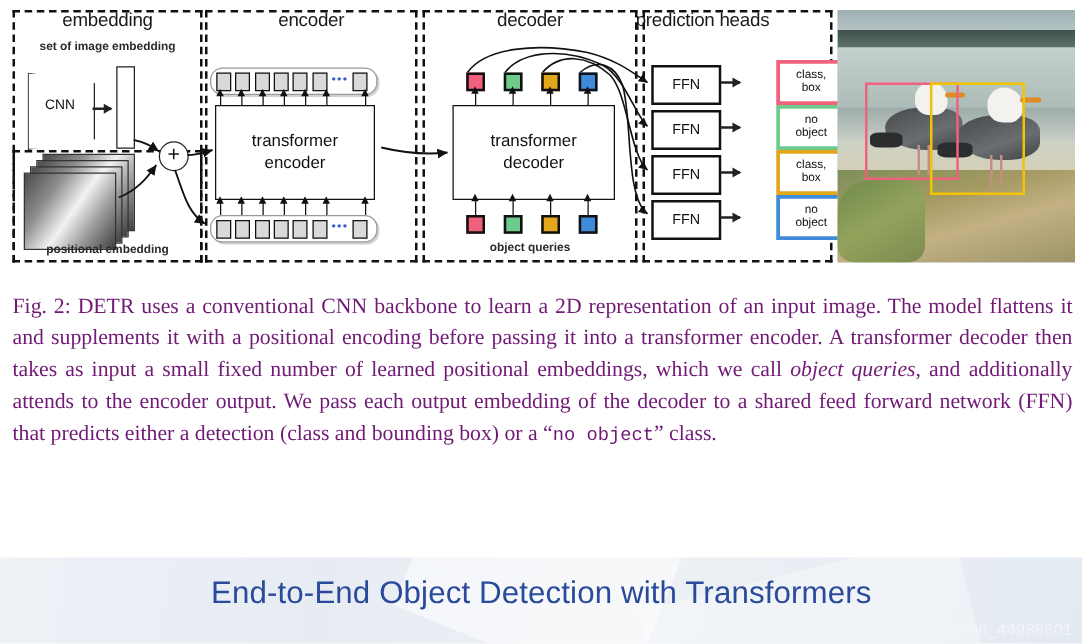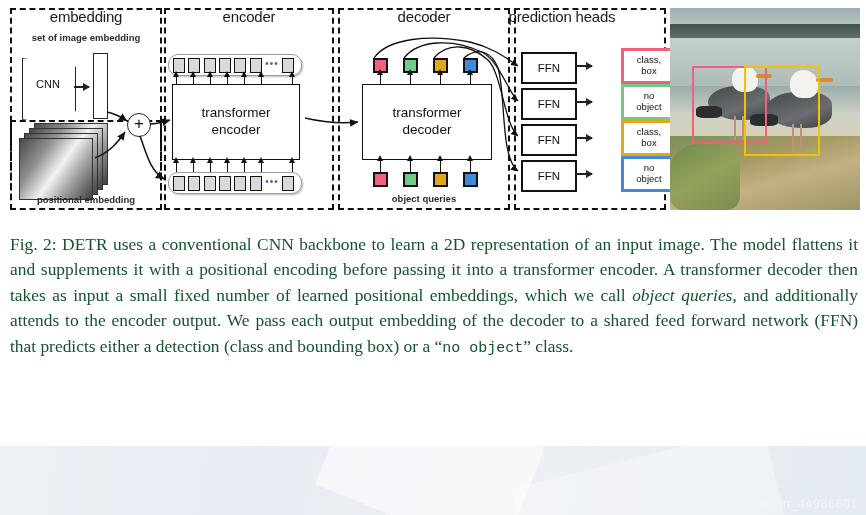--- a/index.html
+++ b/index.html
@@ -252,21 +252,21 @@
   }
 
   
   #caption {
     position: absolute;
     left: 10px; top: 232px;
     width: 848px;
     font-family: "Liberation Serif", serif;
     font-size: 17.4px;
     line-height: 25.4px;
-    color: #14532d;
+    color: #701a75;
     text-align: justify;
   }
   #caption .mono { font-family: "Liberation Mono", monospace; font-size: 15px; }
   #caption .ital { font-style: italic; }
 
   
   #titlebar {
     position: absolute;
     left: 0; top: 446px;
     width: 866px; height: 69px;
@@ -479,14 +479,15 @@
     <div class="bbox" id="bbox-left" style="left: 22px; top: 58px; width: 75px; height: 78px; border-color: rgb(240, 97, 126);"></div>
     <div class="bbox" id="bbox-right" style="left: 74px; top: 58px; width: 76px; height: 90px; border-color: rgb(242, 195, 0);"></div>
   </div>
 </div>
 
 <div id="caption"><span>Fig. 2:</span><span> DETR uses a conventional CNN backbone to learn a 2D representation of an input image. The model flattens it and supplements it with a positional encoding before passing it into a transformer encoder. A transformer decoder then takes as input a small fixed number of learned positional embeddings, which we call </span><span class="ital">object queries</span><span>, and additionally attends to the encoder output. We pass each output embedding of the decoder to a shared feed forward network (FFN) that predicts either a detection (class and bounding box) or a “</span><span class="mono">no object</span><span>” class.</span></div>
 
 <div id="titlebar">
   <div id="tb-shape1"></div>
   <div id="tb-shape2"></div>
+  <div id="title-text" style="color: rgb(42, 75, 155);">End-to-End Object Detection with Transformers</div>
   <div id="watermark">https://blog.csdn.net/weixin_44986601</div>
 </div>
 
 </body></html>

